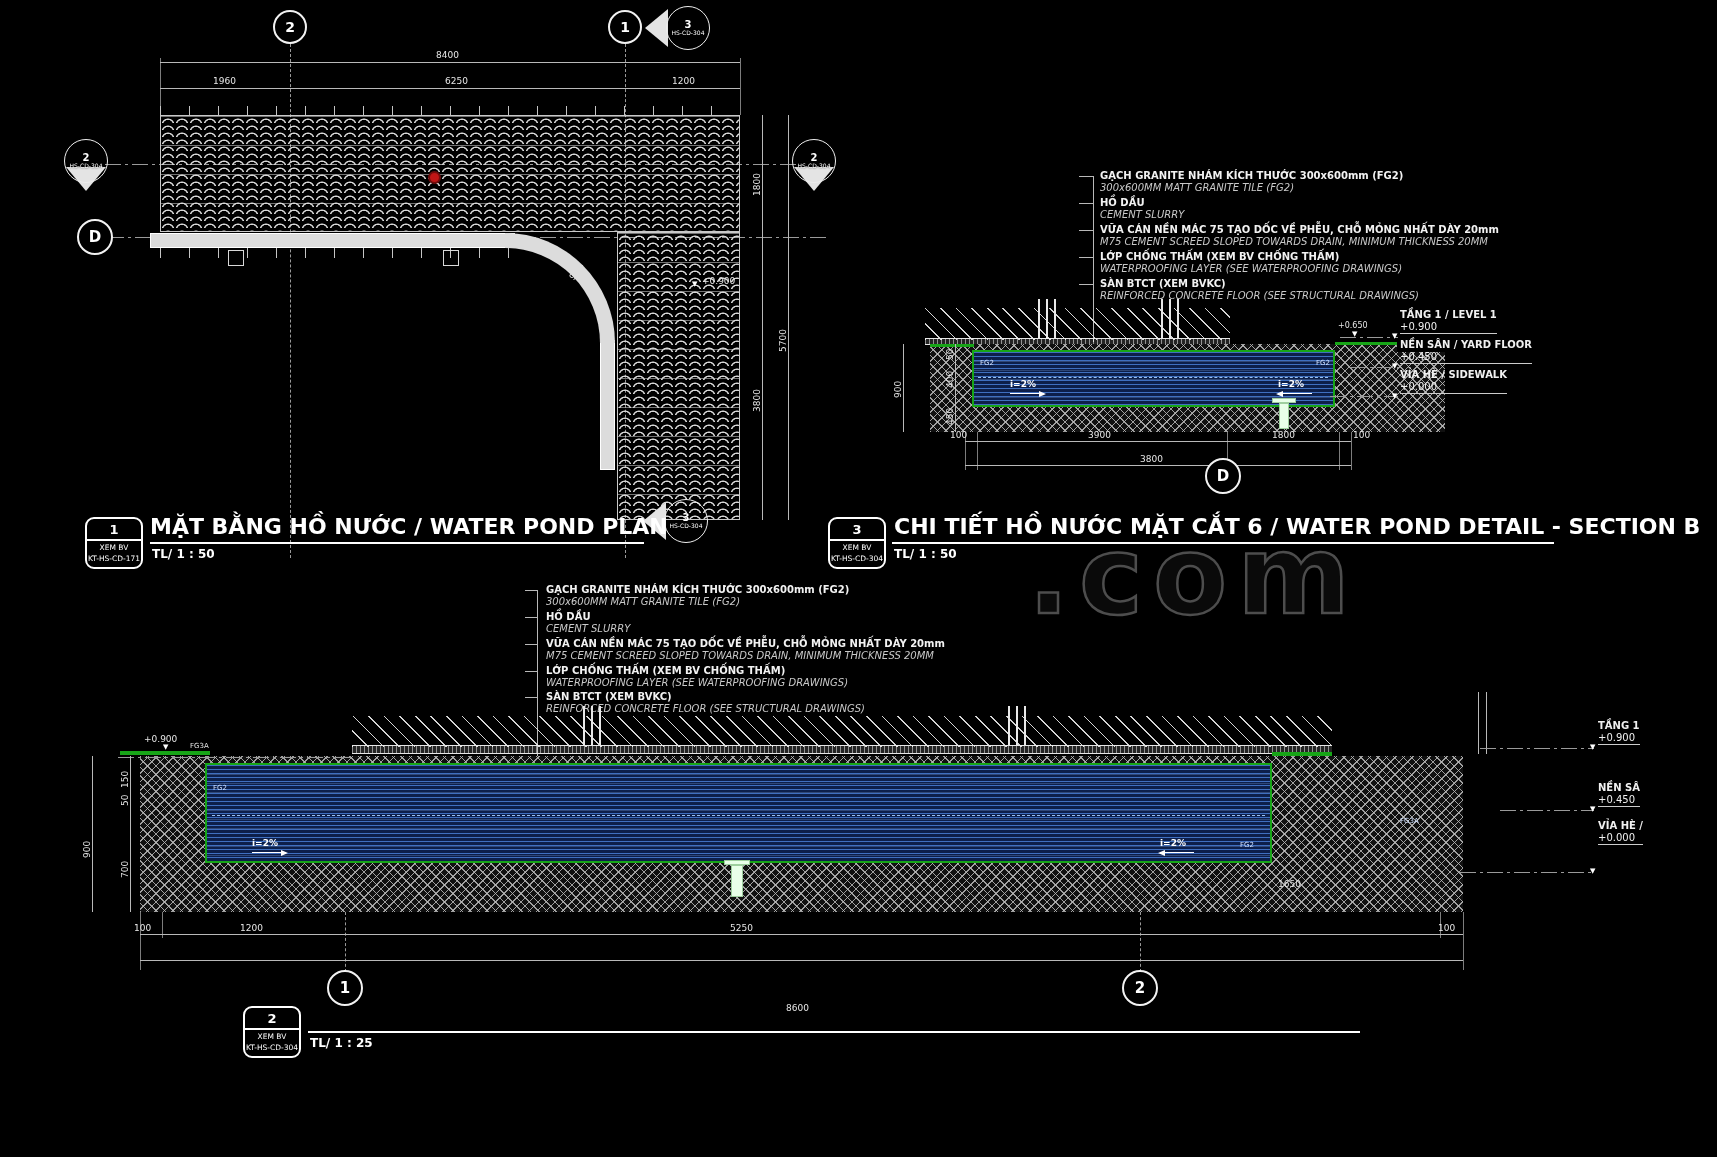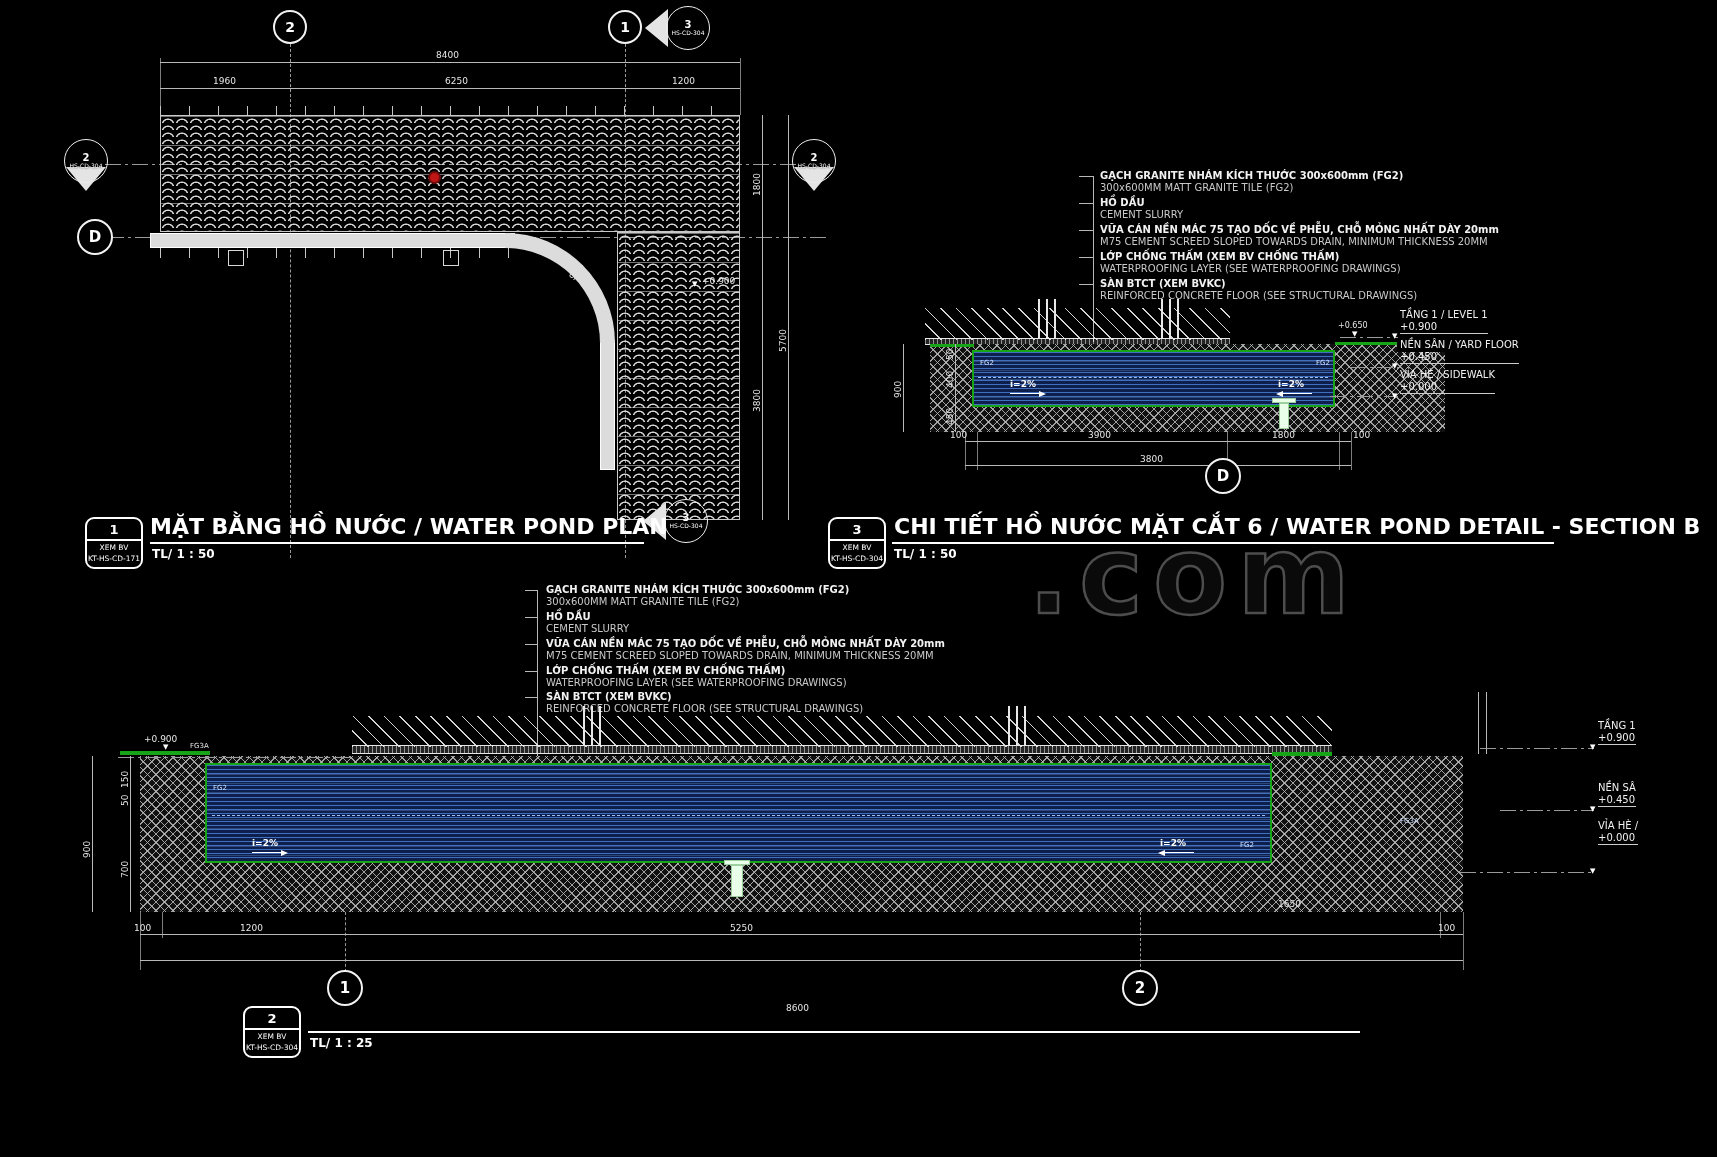--- a/index.html
+++ b/index.html
@@ -35,30 +35,30 @@
        justify-content:center;font-weight:bold;color:#fff;z-index:4}
   .ccirc{position:absolute;left:0;top:0;width:44px;height:44px;border:1.5px solid #eee;border-radius:50%;
          display:flex;flex-direction:column;align-items:center;justify-content:center;z-index:3}
   .cn{font-size:10px;font-weight:bold;color:#fff;line-height:1.1}
   .cr{font-size:6px;color:#fff;text-shadow:0 0 2px #000;line-height:1.1}
   .ctri-d{position:absolute;left:2px;top:28px;width:0;height:0;border-left:20px solid transparent;
           border-right:20px solid transparent;border-top:24px solid #e4e4e4;z-index:2}
   .ctri-l{position:absolute;left:-21px;top:3px;width:0;height:0;border-top:19px solid transparent;
           border-bottom:19px solid transparent;border-right:23px solid #e4e4e4;z-index:2}
   .note-vi{font-size:10px;font-weight:bold;color:#f2f2f2;white-space:nowrap;line-height:1}
-  .note-en{font-size:10px;color:#c9c9c9;white-space:nowrap;line-height:1}
+  .note-en{font-size:10px;font-style:italic;color:#c9c9c9;white-space:nowrap;line-height:1}
   .h1t{font-size:22px;font-weight:bold;color:#fff;white-space:nowrap;line-height:1}
   .scale{font-size:12px;font-weight:bold;color:#fff;line-height:1}
   .tbox{border:2px solid #fff;border-radius:9px;background:#000;text-align:center;z-index:4}
   .tbox .no{font-size:13px;font-weight:bold;color:#fff;border-bottom:2px solid #fff;padding:3px 0 2px}
   .tbox .rf{font-size:7.5px;color:#fff;line-height:1.25;padding-top:2px;white-space:nowrap}
   .wm{position:absolute;z-index:1;font-weight:bold;white-space:nowrap;color:rgba(255,255,255,.04);
       -webkit-text-stroke:2.5px #4d4d4d;line-height:1;letter-spacing:20px}
   .lvl{display:flex;flex-direction:column;gap:1px}
-  .lname{font-size:10px;font-weight:normal;color:#f0f0f0;white-space:nowrap;line-height:1.1}
+  .lname{font-size:10px;font-weight:bold;color:#f0f0f0;white-space:nowrap;line-height:1.1}
   .lval{font-size:10px;color:#f0f0f0;border-bottom:1px solid #ccc;line-height:1.2;white-space:nowrap}
   .ld{position:absolute;font-size:7px;color:#fff;line-height:1;z-index:3}
   .slope{display:flex;flex-direction:column;align-items:flex-start;gap:1px;z-index:3}
   .slope .st{font-size:9px;font-weight:bold;color:#fff;line-height:1}
   .aline{width:34px;height:4px;border-bottom:1px solid #fff;position:relative}
   .aline.r::after{content:"";position:absolute;right:-2px;bottom:-3.5px;border-left:7px solid #fff;
                   border-top:3px solid transparent;border-bottom:3px solid transparent}
   .aline.l::after{content:"";position:absolute;left:-2px;bottom:-3.5px;border-right:7px solid #fff;
                   border-top:3px solid transparent;border-bottom:3px solid transparent}
   .dot{width:13px;height:13px;border-radius:50%;background:#c01616;border:2px solid #6e0c0c;z-index:3}
@@ -317,21 +317,21 @@
   <div class="a vlf" style="left:140px;top:912px;height:58px"></div>
   <div class="a vlf" style="left:162px;top:912px;height:26px"></div>
   <div class="a vd" style="left:345px;top:912px;height:60px"></div>
   <div class="a vd" style="left:1140px;top:912px;height:60px"></div>
   <div class="a vlf" style="left:1440px;top:912px;height:26px"></div>
   <div class="a vlf" style="left:1463px;top:912px;height:58px"></div>
   <div class="a hl" style="left:140px;top:934px;width:1323px"></div>
   <div class="a t" style="left:134px;top:924px">100</div>
   <div class="a t" style="left:240px;top:924px">1200</div>
   <div class="a t" style="left:730px;top:924px">5250</div>
-  <div class="a t" style="left:1278px;top:900px">1650</div>
+  <div class="a t" style="left:1278px;top:880px">1650</div>
   <div class="a t" style="left:1438px;top:924px">100</div>
   <div class="a hl" style="left:140px;top:960px;width:1323px"></div>
   <div class="a t" style="left:786px;top:1004px">8600</div>
   <div class="a bub" style="left:327px;top:970px;width:36px;height:36px;font-size:15px">1</div>
   <div class="a bub" style="left:1122px;top:970px;width:36px;height:36px;font-size:15px">2</div>
 
   <div class="a tbox" style="left:243px;top:1006px;width:58px;height:52px">
     <div class="no">2</div>
     <div class="rf">XEM BV</div>
     <div class="rf">KT-HS-CD-304</div>

